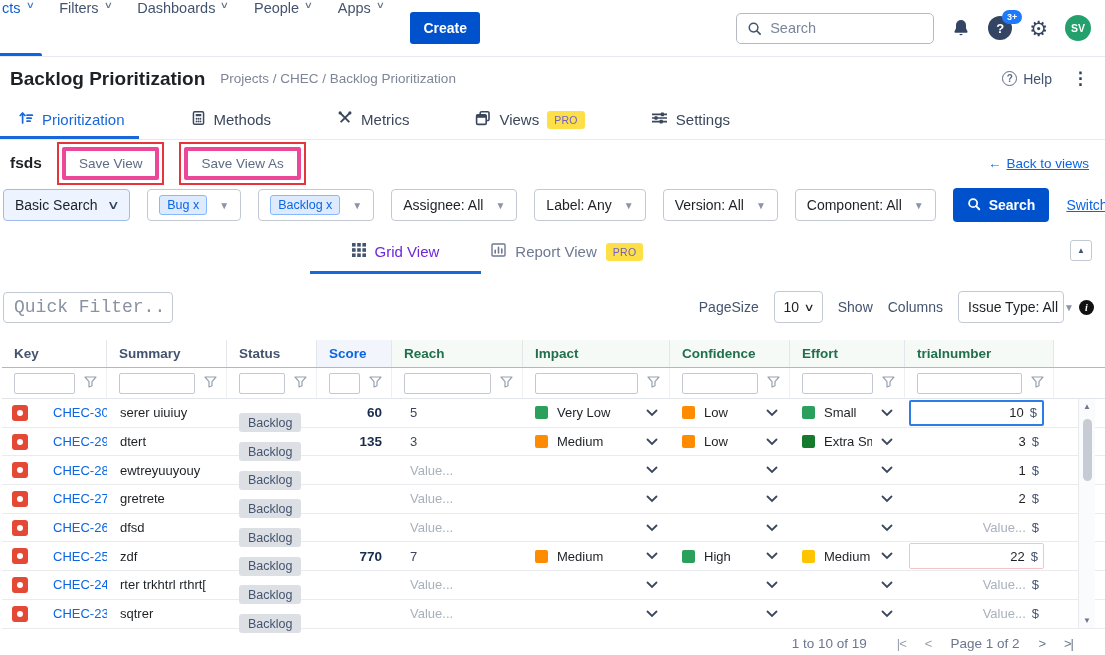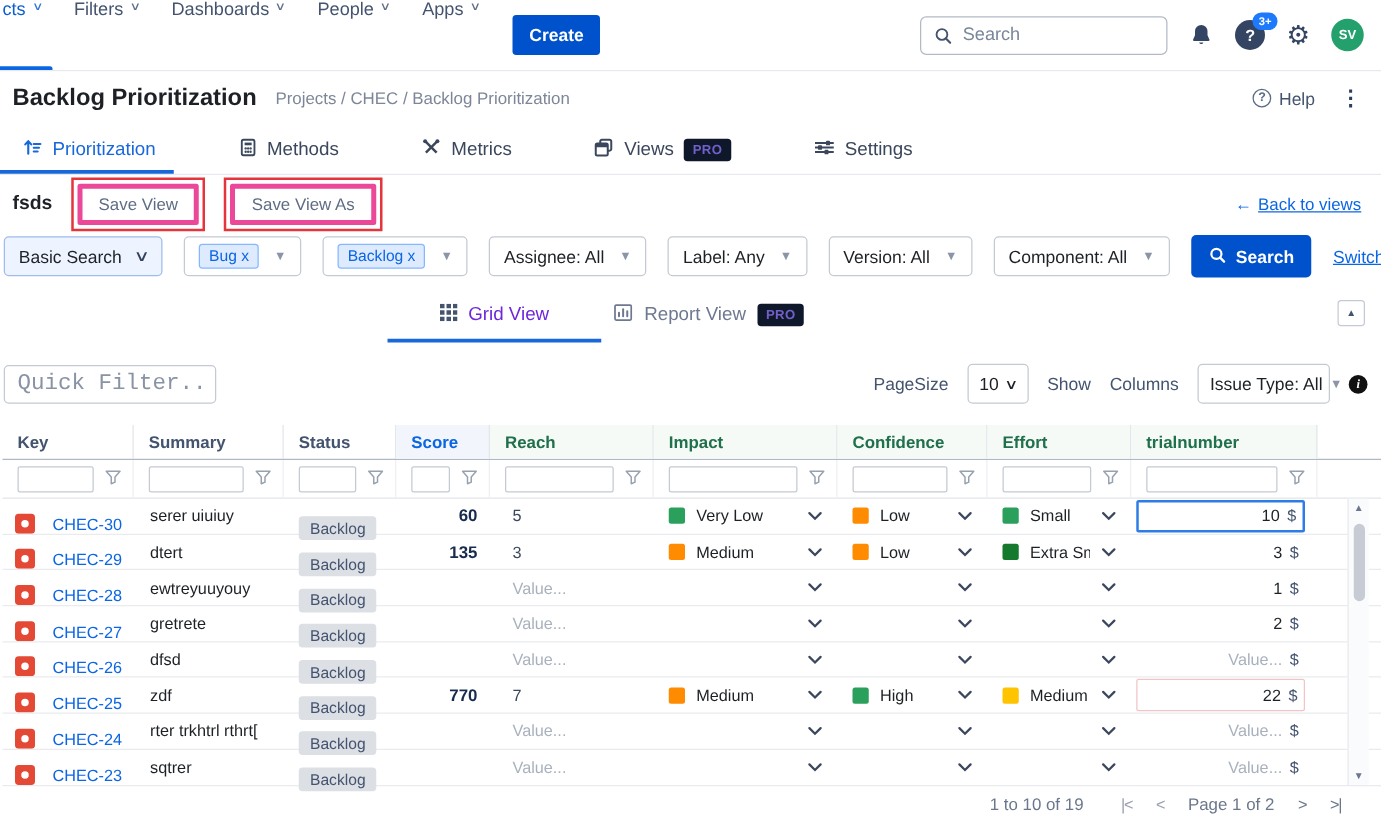--- a/index.html
+++ b/index.html
@@ -32,21 +32,21 @@
   .helpwrap { margin-left:auto; display:flex; align-items:center; gap:6px; color:#44546f; font-size:14px; cursor:pointer; }
   .qcircle { width:15px; height:15px; border:1.4px solid #5b6b85; border-radius:50%; font-size:10px; display:flex; align-items:center; justify-content:center; color:#5b6b85; font-weight:700; }
   .kebab { margin-left:20px; font-size:17px; color:#2c3e5d; font-weight:700; cursor:pointer; letter-spacing:0; }
 
   
   .tabsrow { height:40px; border-bottom:1px solid #e7e9ee; display:flex; align-items:stretch; padding-left:18px; }
   .ptab { display:flex; align-items:center; gap:8px; margin-right:66px; color:#3b475c; font-size:15px; position:relative; cursor:pointer; white-space:nowrap; }
   .ptab svg { flex:none; }
   .ptab.active { color:#1868db; }
   .ptab.active::after { content:""; position:absolute; left:-18px; right:-14px; bottom:0; height:3px; background:#1868db; }
-  .probadge { background:#0f172a; color:#7160c8; font-size:10.5px; font-weight:700; padding:3px 7px; border-radius:3px; letter-spacing:.3px; }
+  .probadge { background:#fde047; color:#7160c8; font-size:10.5px; font-weight:400; padding:3px 7px; border-radius:3px; letter-spacing:.3px; }
 
   
   .viewbar { height:46px; display:flex; align-items:center; padding:0 16px 0 10px; gap:15px; }
   .viewname { font-size:15.5px; font-weight:700; }
   .annot { border:2px solid #e5343b; padding:3px; display:inline-flex; }
   .btn-plain { border:4px solid #ec4899; background:#fff; color:#5e6c84; font-size:13.5px; padding:5px 13px; border-radius:2px; font-family:inherit; cursor:pointer; white-space:nowrap; }
   .backlink { margin-left:auto; color:#0c66e4; font-size:13.5px; display:flex; gap:5px; align-items:center; cursor:pointer; }
   .backlink .lbl { text-decoration:underline; }
 
   
@@ -84,21 +84,21 @@
   .thead { height:28px; border-bottom:1px solid #b0b8c1; }
   .th { font-size:13.5px; font-weight:700; color:#44546f; padding-left:12px; height:100%; display:flex; align-items:center; border-right:1px solid #e3e6ea; overflow:hidden; white-space:nowrap; cursor:pointer; }
   .th.blue { color:#0b66e4; background:#f2f5fb; }
   .th.green { color:#20704c; background:#f5faf7; }
   .tfilter { height:31px; border-bottom:1px solid #e2e5e9; }
   .fc { display:flex; align-items:center; gap:9px; padding:0 9px 0 12px; border-right:1px solid #eef0f3; height:100%; }
   .fc .fin { flex:1; min-width:0; height:21px; border:1px solid #c4cad3; border-radius:2px; background:#fff; font-family:inherit; font-size:12px; padding:0 4px; outline:none; }
   .tbody-wrap { position:relative; }
   .trow { height:28.7px; border-bottom:1px solid #e9ebee; align-items:center; }
   .c { overflow:hidden; white-space:nowrap; display:flex; align-items:center; height:100%; }
-  .c-key { gap:14px; padding-left:10px;align-items:flex-end; }
+  .c-key { gap:25px; padding-left:10px; }
   .bugicon { width:16px; height:16px; background:#e34935; border-radius:3px; flex:none; position:relative; }
   .bugicon::after { content:""; position:absolute; left:5px; top:5px; width:6px; height:6px; background:#fff; border-radius:50%; }
   .keylink { color:#0c66e4; font-size:13px; cursor:pointer; }
   .c-sum { padding-left:13px; font-size:13px; color:#1d2125; }
   .c-status { padding-left:12px;margin-top:20px; }
   .pill { background:#dcdfe4; color:#44546f; font-size:12.5px; font-weight:500; padding:2.5px 9px; border-radius:3px; }
   .c-score { justify-content:flex-end; padding-right:10px; font-weight:700; font-size:13.5px; color:#172b4d; }
   .c-reach { padding-left:18px; font-size:13px; color:#3b475c; }
   .ph { color:#a9b1bd; }
   .c-sel { gap:9px; padding:0 12px; cursor:pointer; }

